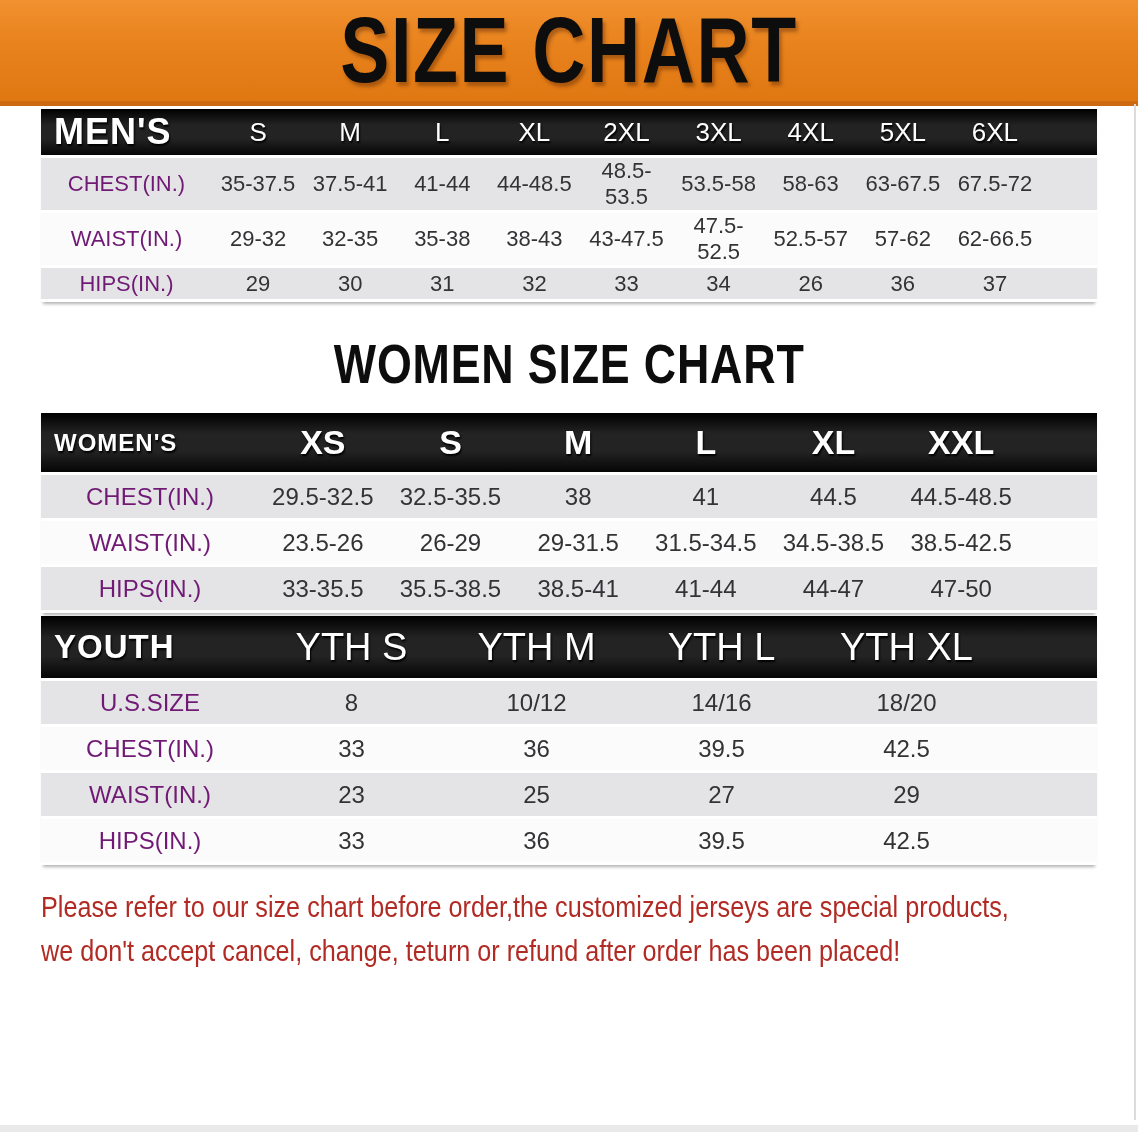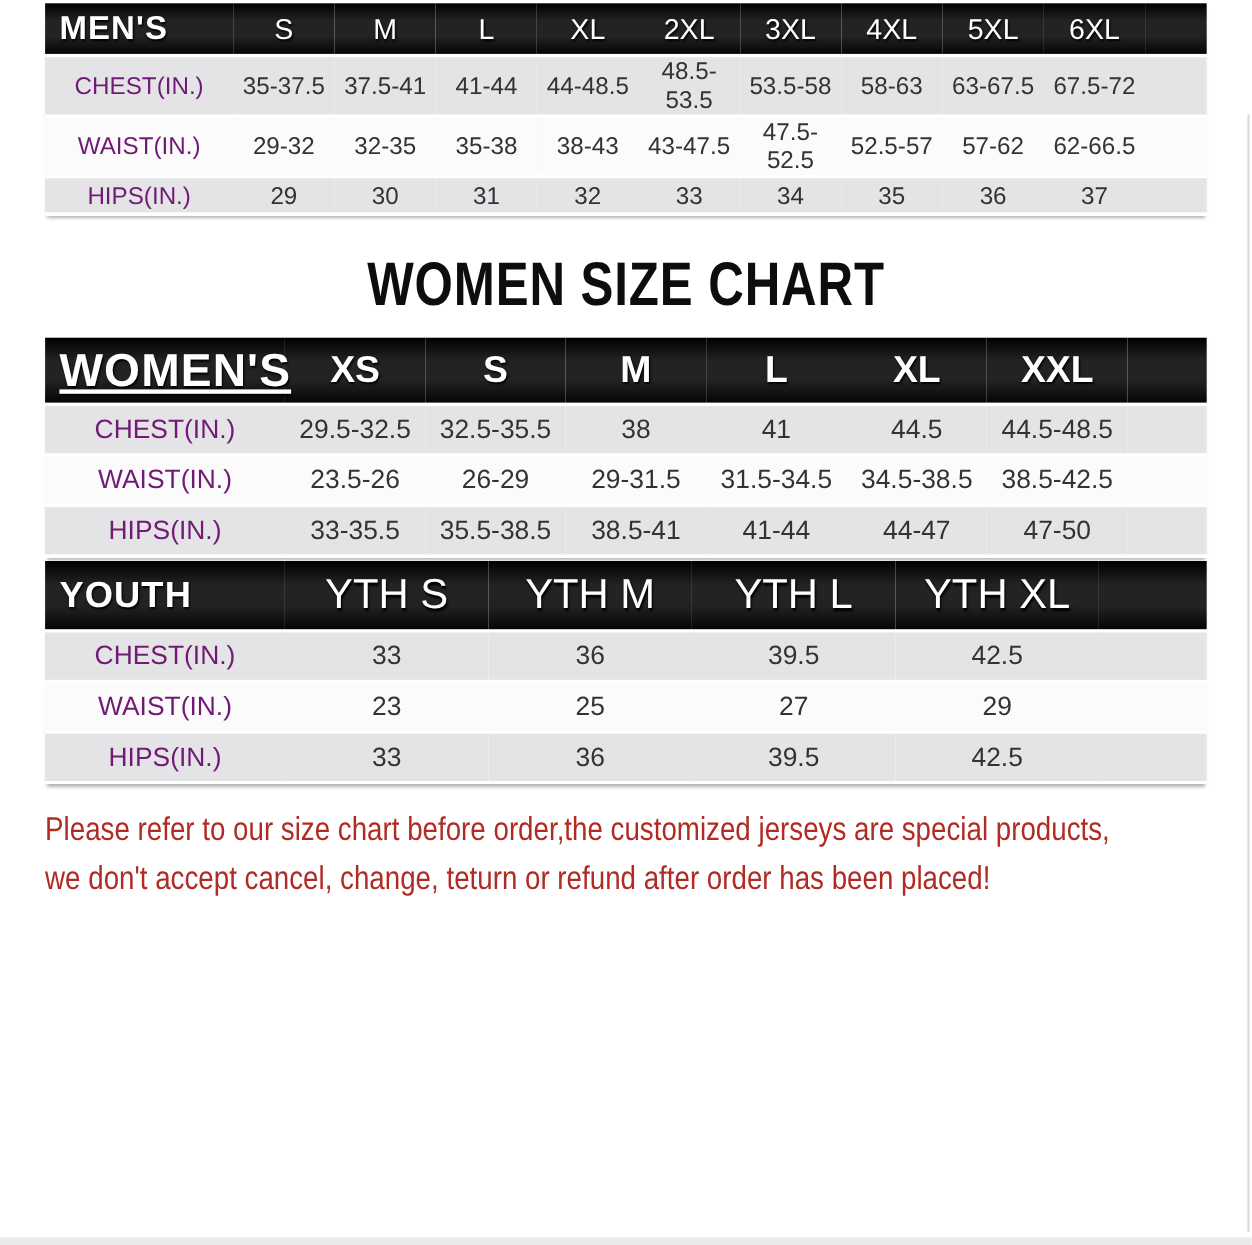--- a/index.html
+++ b/index.html
@@ -51,27 +51,27 @@
     text-align:left; padding-left:13px; font-weight:bold; letter-spacing:1px;
   }
   .size-table tbody td {
     text-align:center; vertical-align:middle; color:#333336; padding:0;
   }
   .size-table tbody td.row-label { color:#701a75; }
   .size-table tbody tr:nth-child(odd) td  { background:#e4e4e6; }
   .size-table tbody tr:nth-child(even) td { background:#fbfbfb; }
 
   .table-men  thead th { height:46px; font-size:26px; }
-  .table-men  thead th.label-cell { font-size:30px; }
+  .table-men  thead th.label-cell { font-size:36px; }
   .table-men  tbody td { height:31px; font-size:22px; }
   .table-men  th:first-child, .table-men  td:first-child { width:158px; }
   .table-men  th:last-child,  .table-men  td:last-child  { width:56px;  }
 
   .table-women thead th { height:59px; font-size:34px;font-weight:bold; }
-  .table-women thead th.label-cell { font-size:42px;text-decoration:underline; }
+  .table-women thead th.label-cell { font-size:24px; }
   .table-women tbody td { height:43px; font-size:24px; }
   .table-women th:first-child, .table-women td:first-child { width:205px; }
   .table-women th:last-child,  .table-women td:last-child  { width:72px;  }
 
   .table-youth thead th { height:62px; font-size:38px; }
   .table-youth thead th.label-cell { font-size:33px; }
   .table-youth tbody td { height:43px; font-size:24px; }
   .table-youth th:first-child, .table-youth td:first-child { width:205px; }
   .table-youth th:last-child,  .table-youth td:last-child  { width:98px;  }
 
@@ -85,20 +85,23 @@
 
   
   .right-edge { position:absolute; top:104px; right:2px; width:2px; bottom:12px; background:#dcdcdc; }
   .bottom-edge { position:absolute; left:0; right:0; bottom:0; height:7px; background:#e9e9e9; }
 </style>
 </head>
 <body>
 
 <div class="page">
 
+  <header class="banner">
+    <h1>SIZE CHART</h1>
+  </header>
 
   <section id="section-men">
     <table class="size-table table-men">
       <thead>
           <tr>
             <th class="label-cell">MEN'S</th>
             <th class="size-cell">S</th>
             <th class="size-cell">M</th>
             <th class="size-cell">L</th>
             <th class="size-cell">XL</th>
@@ -138,21 +141,21 @@
             <td></td>
           </tr>
           <tr>
             <td class="row-label">HIPS(IN.)</td>
             <td class="value-cell">29</td>
             <td class="value-cell">30</td>
             <td class="value-cell">31</td>
             <td class="value-cell">32</td>
             <td class="value-cell">33</td>
             <td class="value-cell">34</td>
-            <td class="value-cell">35</td>
+            <td class="value-cell">26</td>
             <td class="value-cell">36</td>
             <td class="value-cell">37</td>
             <td></td>
           </tr>
         </tbody>
     </table>
   </section>
 
   <section id="section-women">
     <h2 class="section-title"><span>WOMEN SIZE CHART</span></h2>
@@ -211,20 +214,28 @@
             <th class="label-cell">YOUTH</th>
             <th class="size-cell">YTH S</th>
             <th class="size-cell">YTH M</th>
             <th class="size-cell">YTH L</th>
             <th class="size-cell">YTH XL</th>
             <th></th>
           </tr>
         </thead>
       <tbody>
           <tr>
+            <td class="row-label">U.S.SIZE</td>
+            <td class="value-cell">8</td>
+            <td class="value-cell">10/12</td>
+            <td class="value-cell">14/16</td>
+            <td class="value-cell">18/20</td>
+            <td></td>
+          </tr>
+          <tr>
             <td class="row-label">CHEST(IN.)</td>
             <td class="value-cell">33</td>
             <td class="value-cell">36</td>
             <td class="value-cell">39.5</td>
             <td class="value-cell">42.5</td>
             <td></td>
           </tr>
           <tr>
             <td class="row-label">WAIST(IN.)</td>
             <td class="value-cell">23</td>

